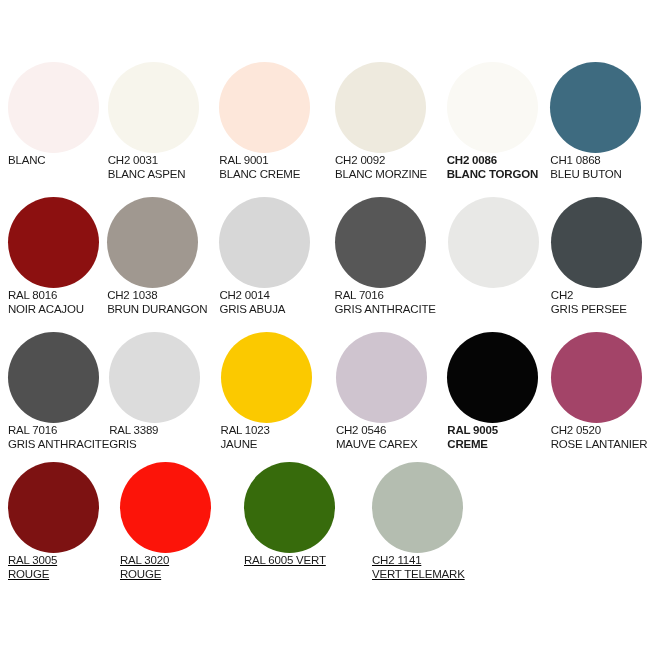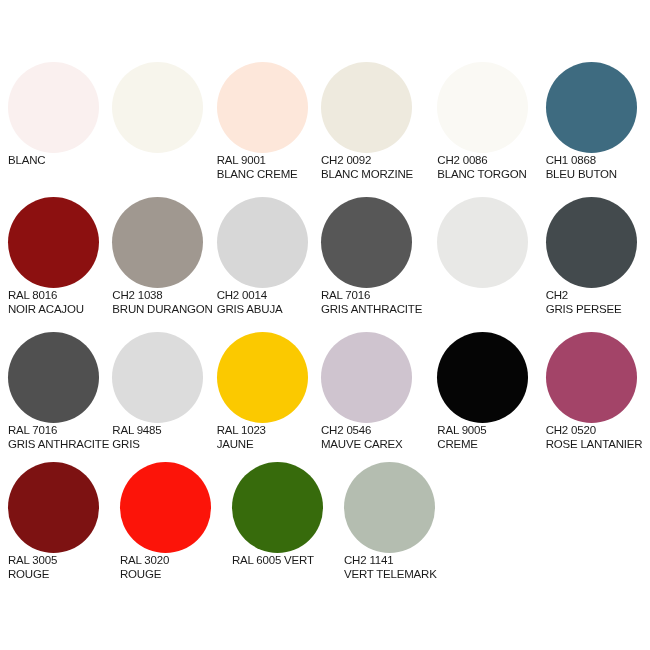--- a/index.html
+++ b/index.html
@@ -24,34 +24,34 @@
     display: flex;
     flex-direction: row;
     align-items: flex-start;
     width: 650px;
     height: 135px;
     box-sizing: border-box;
   }
   .swatch-row.row-1 { height: 135px; }
   .swatch-row.row-2 { height: 135px; }
   .swatch-row.row-3 { height: 130px; }
-  .swatch-row.row-4 { height: 130px; }
+  .swatch-row.row-4 { height: 130px; text-decoration: underline; }
 
   .swatch-cell {
     width: 112px;
     margin-right: 0;
     box-sizing: border-box;
     position: relative;
   }
   
   .swatch-cell.c0 { margin-left: 8px; }
   .swatch-cell.c1 { margin-left: 0px; }
-  .swatch-cell.c2 { margin-left: 0px; }
-  .swatch-cell.c3 { margin-left: 0px; }
-  .swatch-cell.c4 { margin-left: 12px; }
+  .swatch-cell.c2 { margin-left: 12px; }
+  .swatch-cell.c3 { margin-left: 16px; }
+  .swatch-cell.c4 { margin-left: 12px; font-weight: bold; }
   .swatch-cell.c5 { margin-left: 4px; }
 
   .swatch-disc {
     width: 91px;
     height: 91px;
     border-radius: 50%;
     display: block;
   }
   .swatch-labels {
     margin-top: 7px;
@@ -77,20 +77,24 @@
   <div class="swatch-row row-1">
     <div class="swatch-cell c0">
       <span class="swatch-disc" style="background-color: rgb(250, 240, 239);"></span>
       <span class="swatch-labels">
         
         <span class="swatch-name">BLANC</span>
       </span>
     </div>
     <div class="swatch-cell c1">
       <span class="swatch-disc" style="background-color: rgb(247, 245, 236);"></span>
+      <span class="swatch-labels">
+        <span class="swatch-code">CH2 0031</span>
+        <span class="swatch-name">BLANC ASPEN</span>
+      </span>
     </div>
     <div class="swatch-cell c2">
       <span class="swatch-disc" style="background-color: rgb(253, 231, 218);"></span>
       <span class="swatch-labels">
         <span class="swatch-code">RAL 9001</span>
         <span class="swatch-name">BLANC CREME</span>
       </span>
     </div>
     <div class="swatch-cell c3">
       <span class="swatch-disc" style="background-color: rgb(238, 234, 222);"></span>
@@ -160,21 +164,21 @@
     <div class="swatch-cell c0">
       <span class="swatch-disc" style="background-color: rgb(80, 80, 80);"></span>
       <span class="swatch-labels">
         <span class="swatch-code">RAL 7016</span>
         <span class="swatch-name">GRIS ANTHRACITE</span>
       </span>
     </div>
     <div class="swatch-cell c1">
       <span class="swatch-disc" style="background-color: rgb(220, 220, 220);"></span>
       <span class="swatch-labels">
-        <span class="swatch-code">RAL 9485</span>
+        <span class="swatch-code">RAL 3389</span>
         <span class="swatch-name">GRIS</span>
       </span>
     </div>
     <div class="swatch-cell c2">
       <span class="swatch-disc" style="background-color: rgb(251, 201, 0);"></span>
       <span class="swatch-labels">
         <span class="swatch-code">RAL 1023</span>
         <span class="swatch-name">JAUNE</span>
       </span>
     </div>

